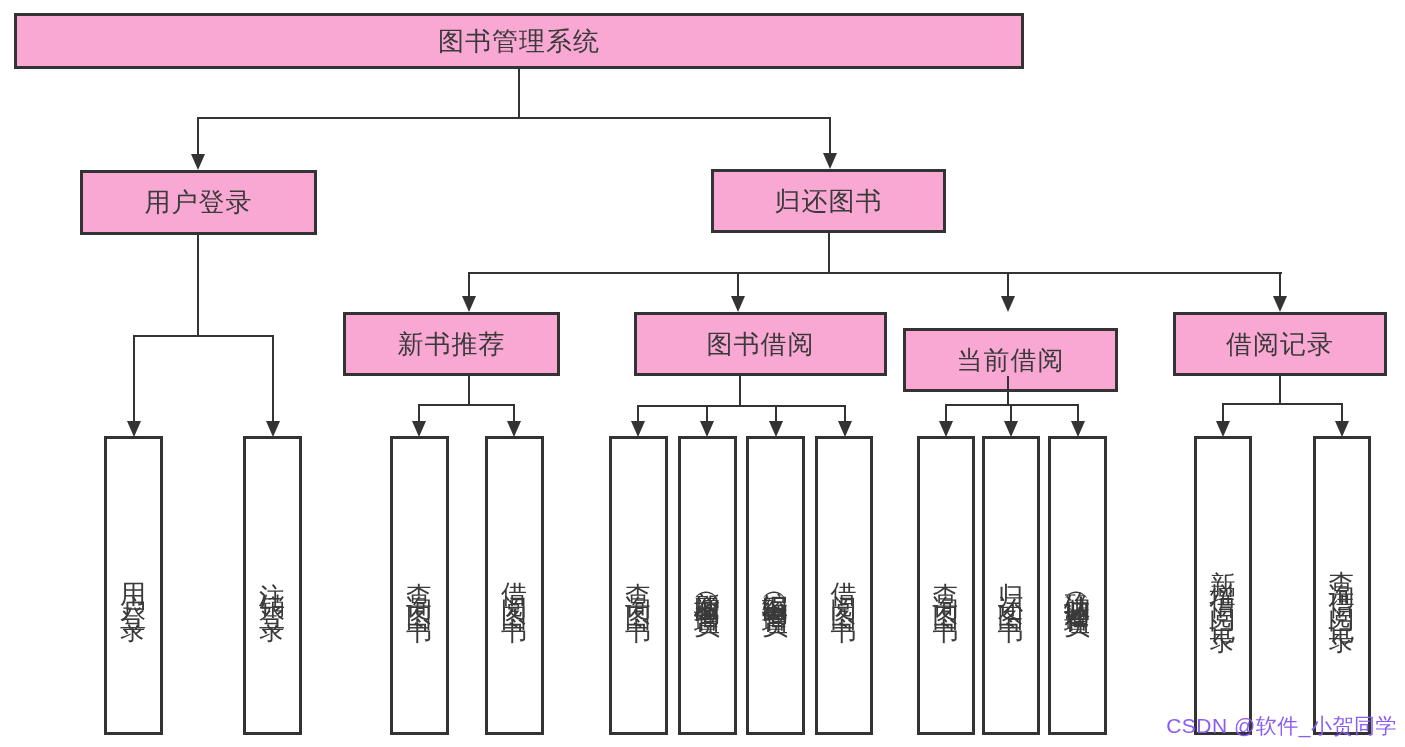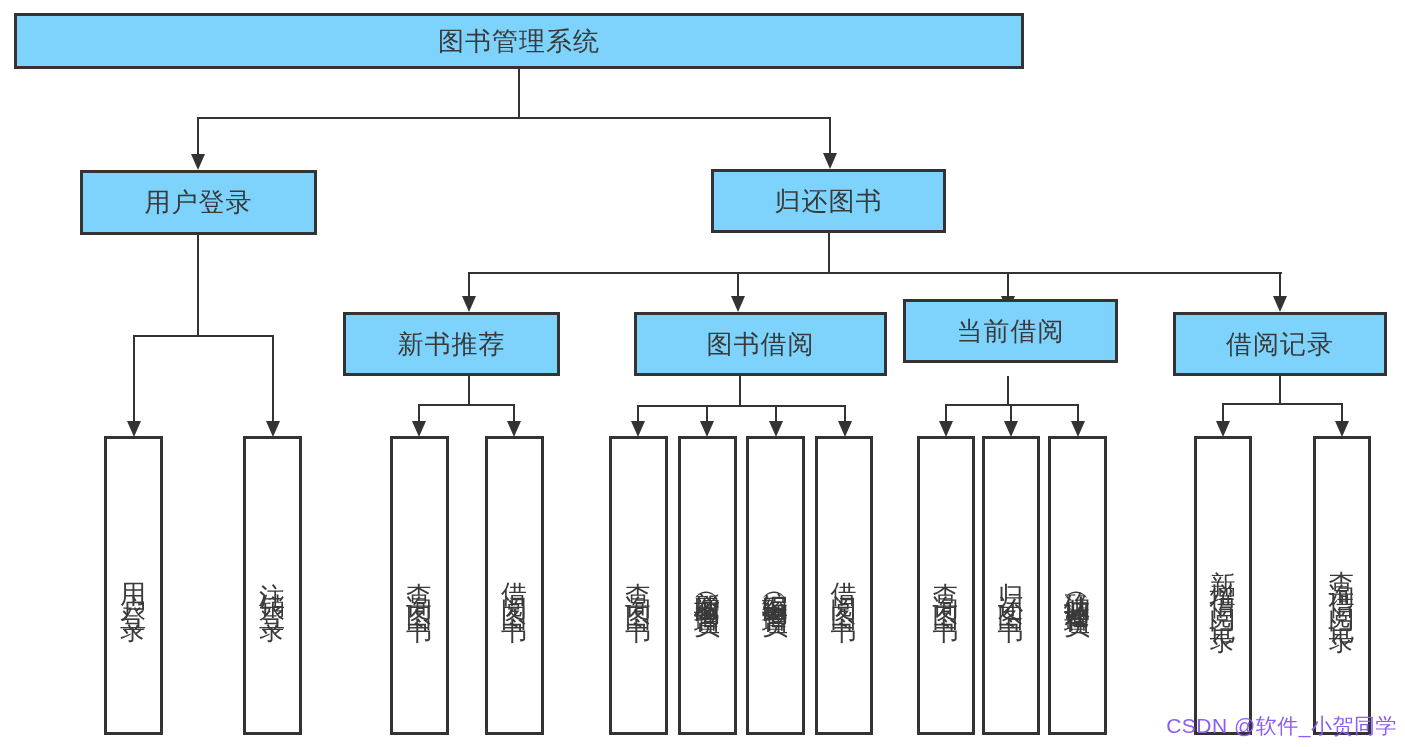--- a/index.html
+++ b/index.html
@@ -1,21 +1,21 @@
 <!DOCTYPE html>
 <html><head>
 <meta charset="utf-8">
 <style>
   html,body{margin:0;padding:0;background:#ffffff;}
   #canvas{
     position:relative;width:1405px;height:747px;background:#ffffff;overflow:hidden;
     font-family:"Liberation Sans","DejaVu Sans",sans-serif;color:#3a3a3a;
   }
   .box{
-    position:absolute;box-sizing:border-box;border:3px solid #333333;background:#7dd3fc;
+    position:absolute;box-sizing:border-box;border:3px solid #333333;background:#f9a8d4;
     display:flex;align-items:center;justify-content:center;
     font-size:26px;letter-spacing:1px;color:#3a3a3a;
   }
   .vbox{
     position:absolute;box-sizing:border-box;border:3px solid #333333;background:#ffffff;
     display:flex;align-items:center;justify-content:center;
   }
   .v-text{
     writing-mode:vertical-rl;text-orientation:mixed;
     font-size:26px;letter-spacing:0.45em;color:#3a3a3a;line-height:1;
@@ -75,21 +75,21 @@
   <div class="arr" style="left:1001px;top:296px;"></div>
   <div class="vline" style="left:1279px;top:272px;height:26px;"></div>
   <div class="arr" style="left:1273px;top:296px;"></div>
 
   <div class="box" style="left:343px;top:312px;width:217px;height:64px;">
     <span>新书推荐</span>
   </div>
   <div class="box" style="left:634px;top:312px;width:253px;height:64px;">
     <span>图书借阅</span>
   </div>
-  <div class="box" style="left:903px;top:299px;width:215px;height:64px;">
+  <div class="box" style="left:903px;top:328px;width:215px;height:64px;">
     <span>当前借阅</span>
   </div>
   <div class="box" style="left:1173px;top:312px;width:214px;height:64px;">
     <span>借阅记录</span>
   </div>
 
   <div class="vline" style="left:468px;top:376px;height:30px;"></div>
   <div class="hline" style="left:418px;top:404px;width:97px;"></div>
   <div class="vline" style="left:418px;top:404px;height:19px;"></div>
   <div class="arr" style="left:412px;top:421px;"></div>

